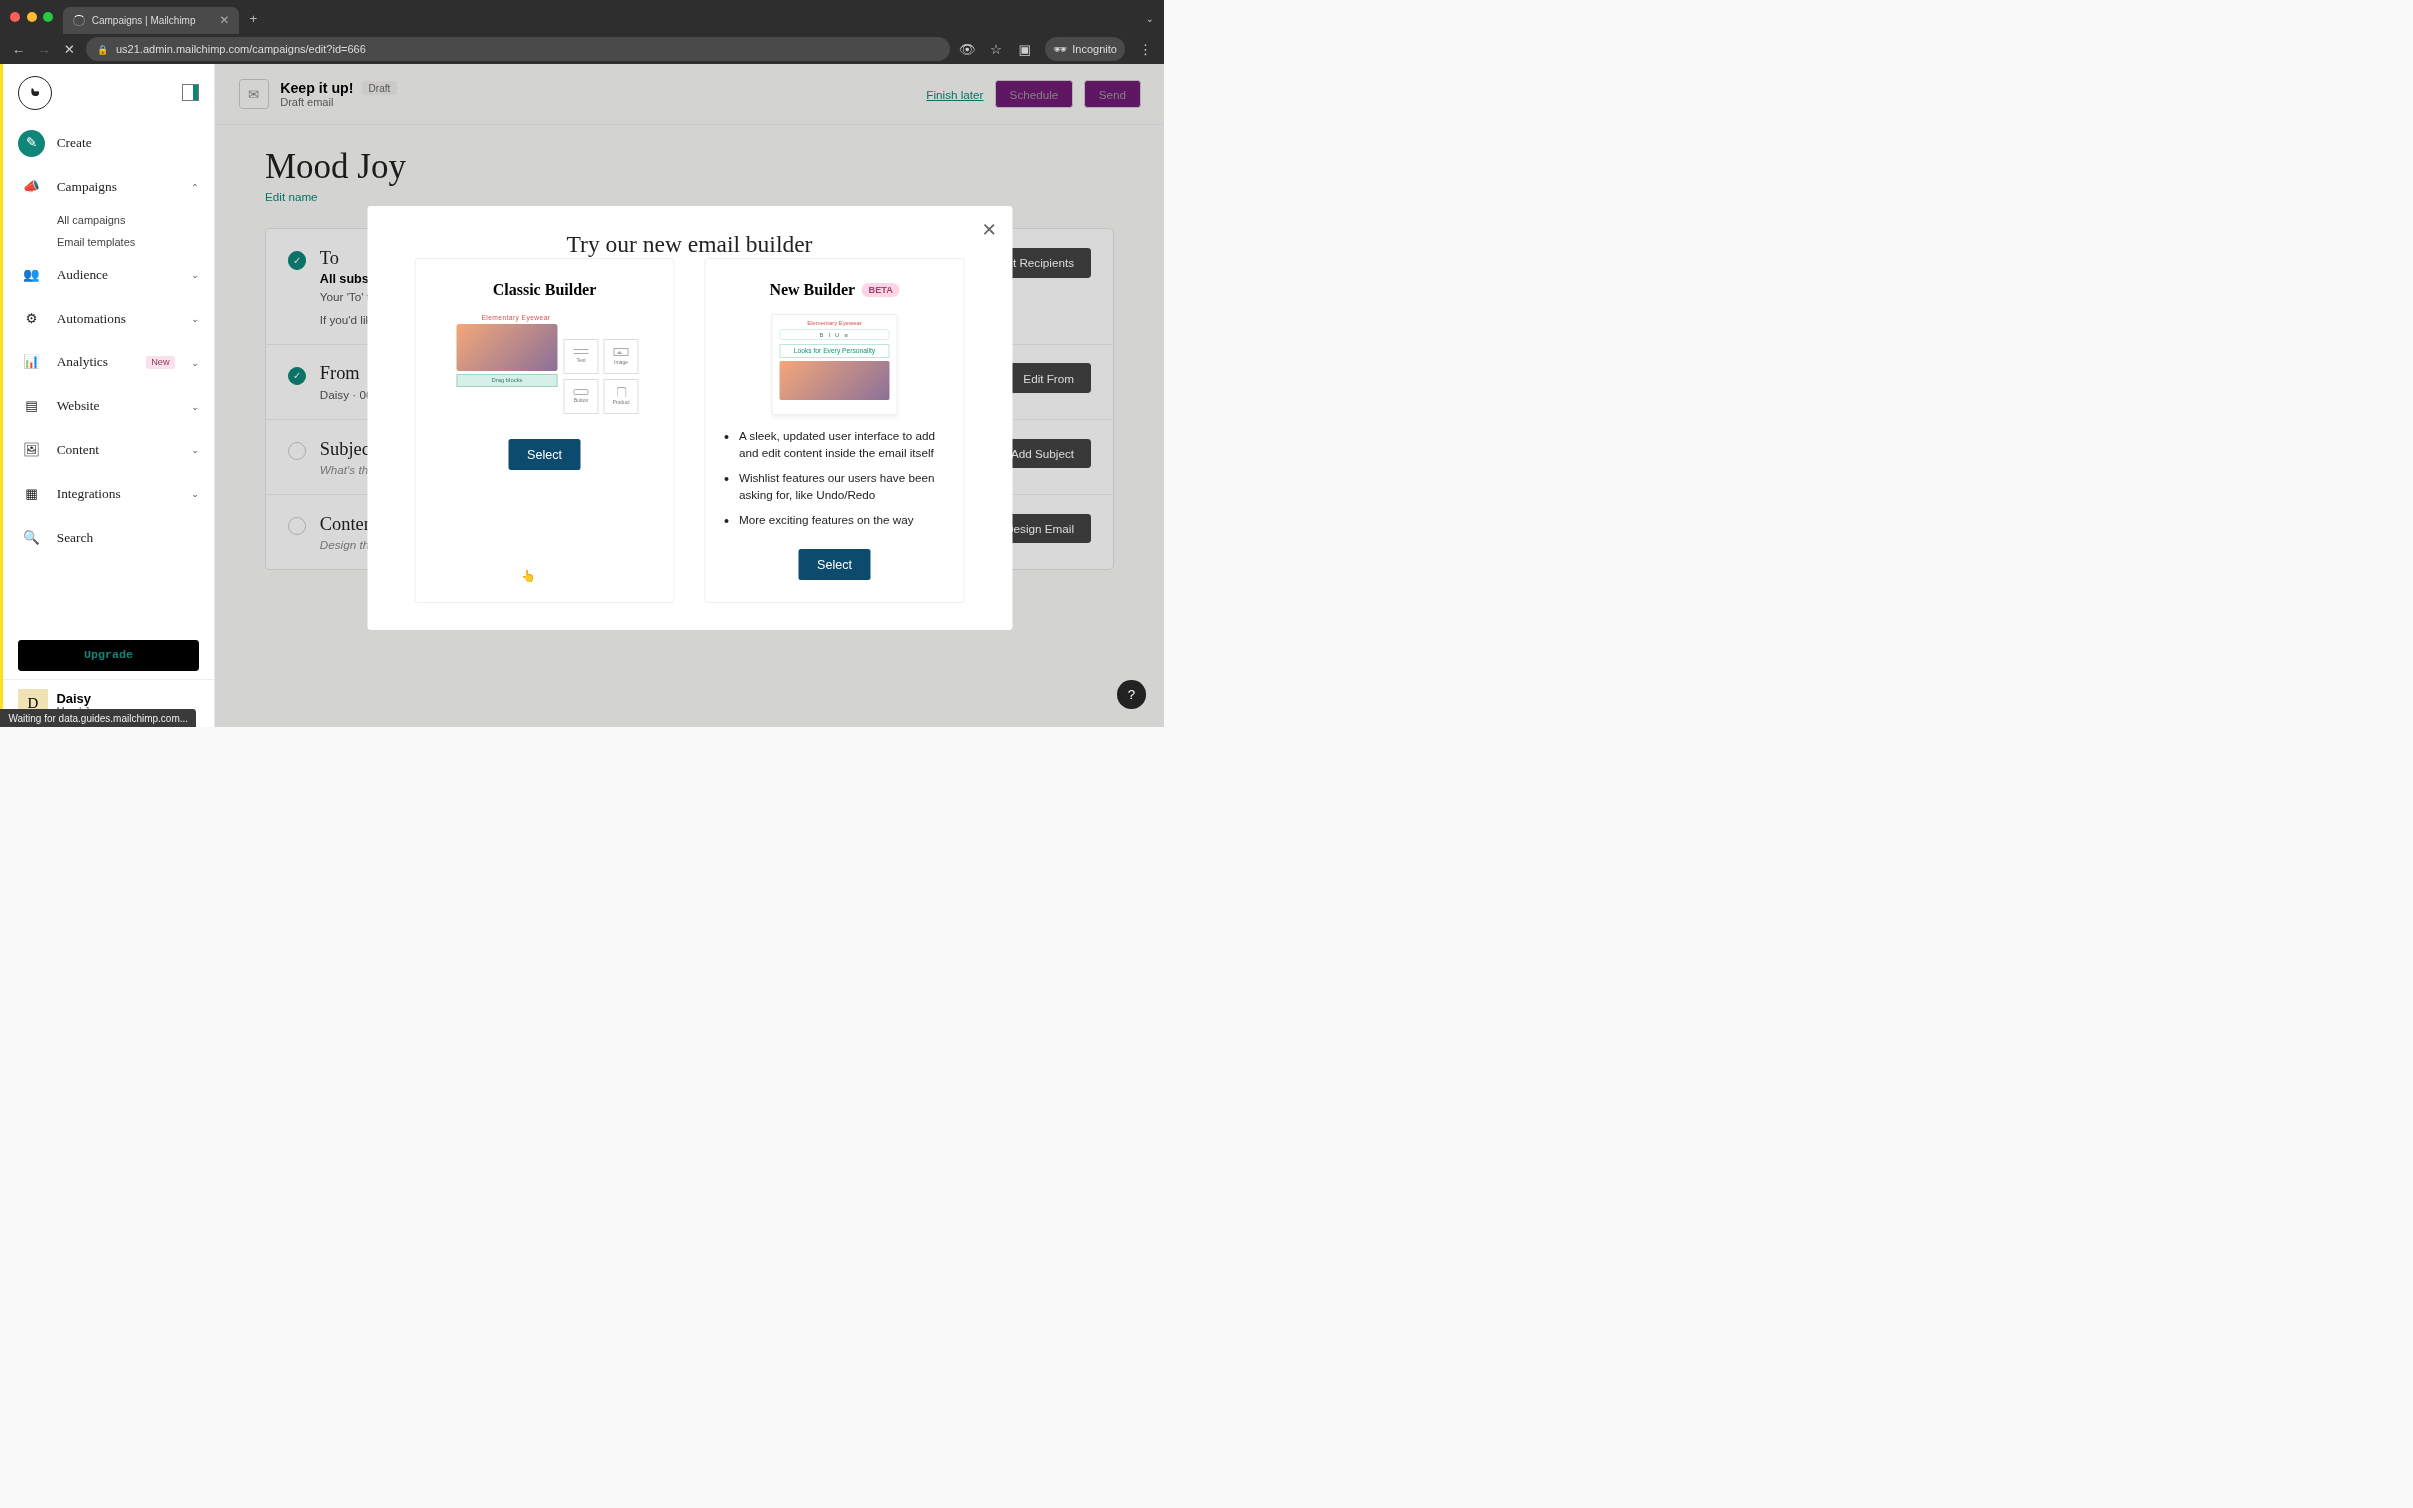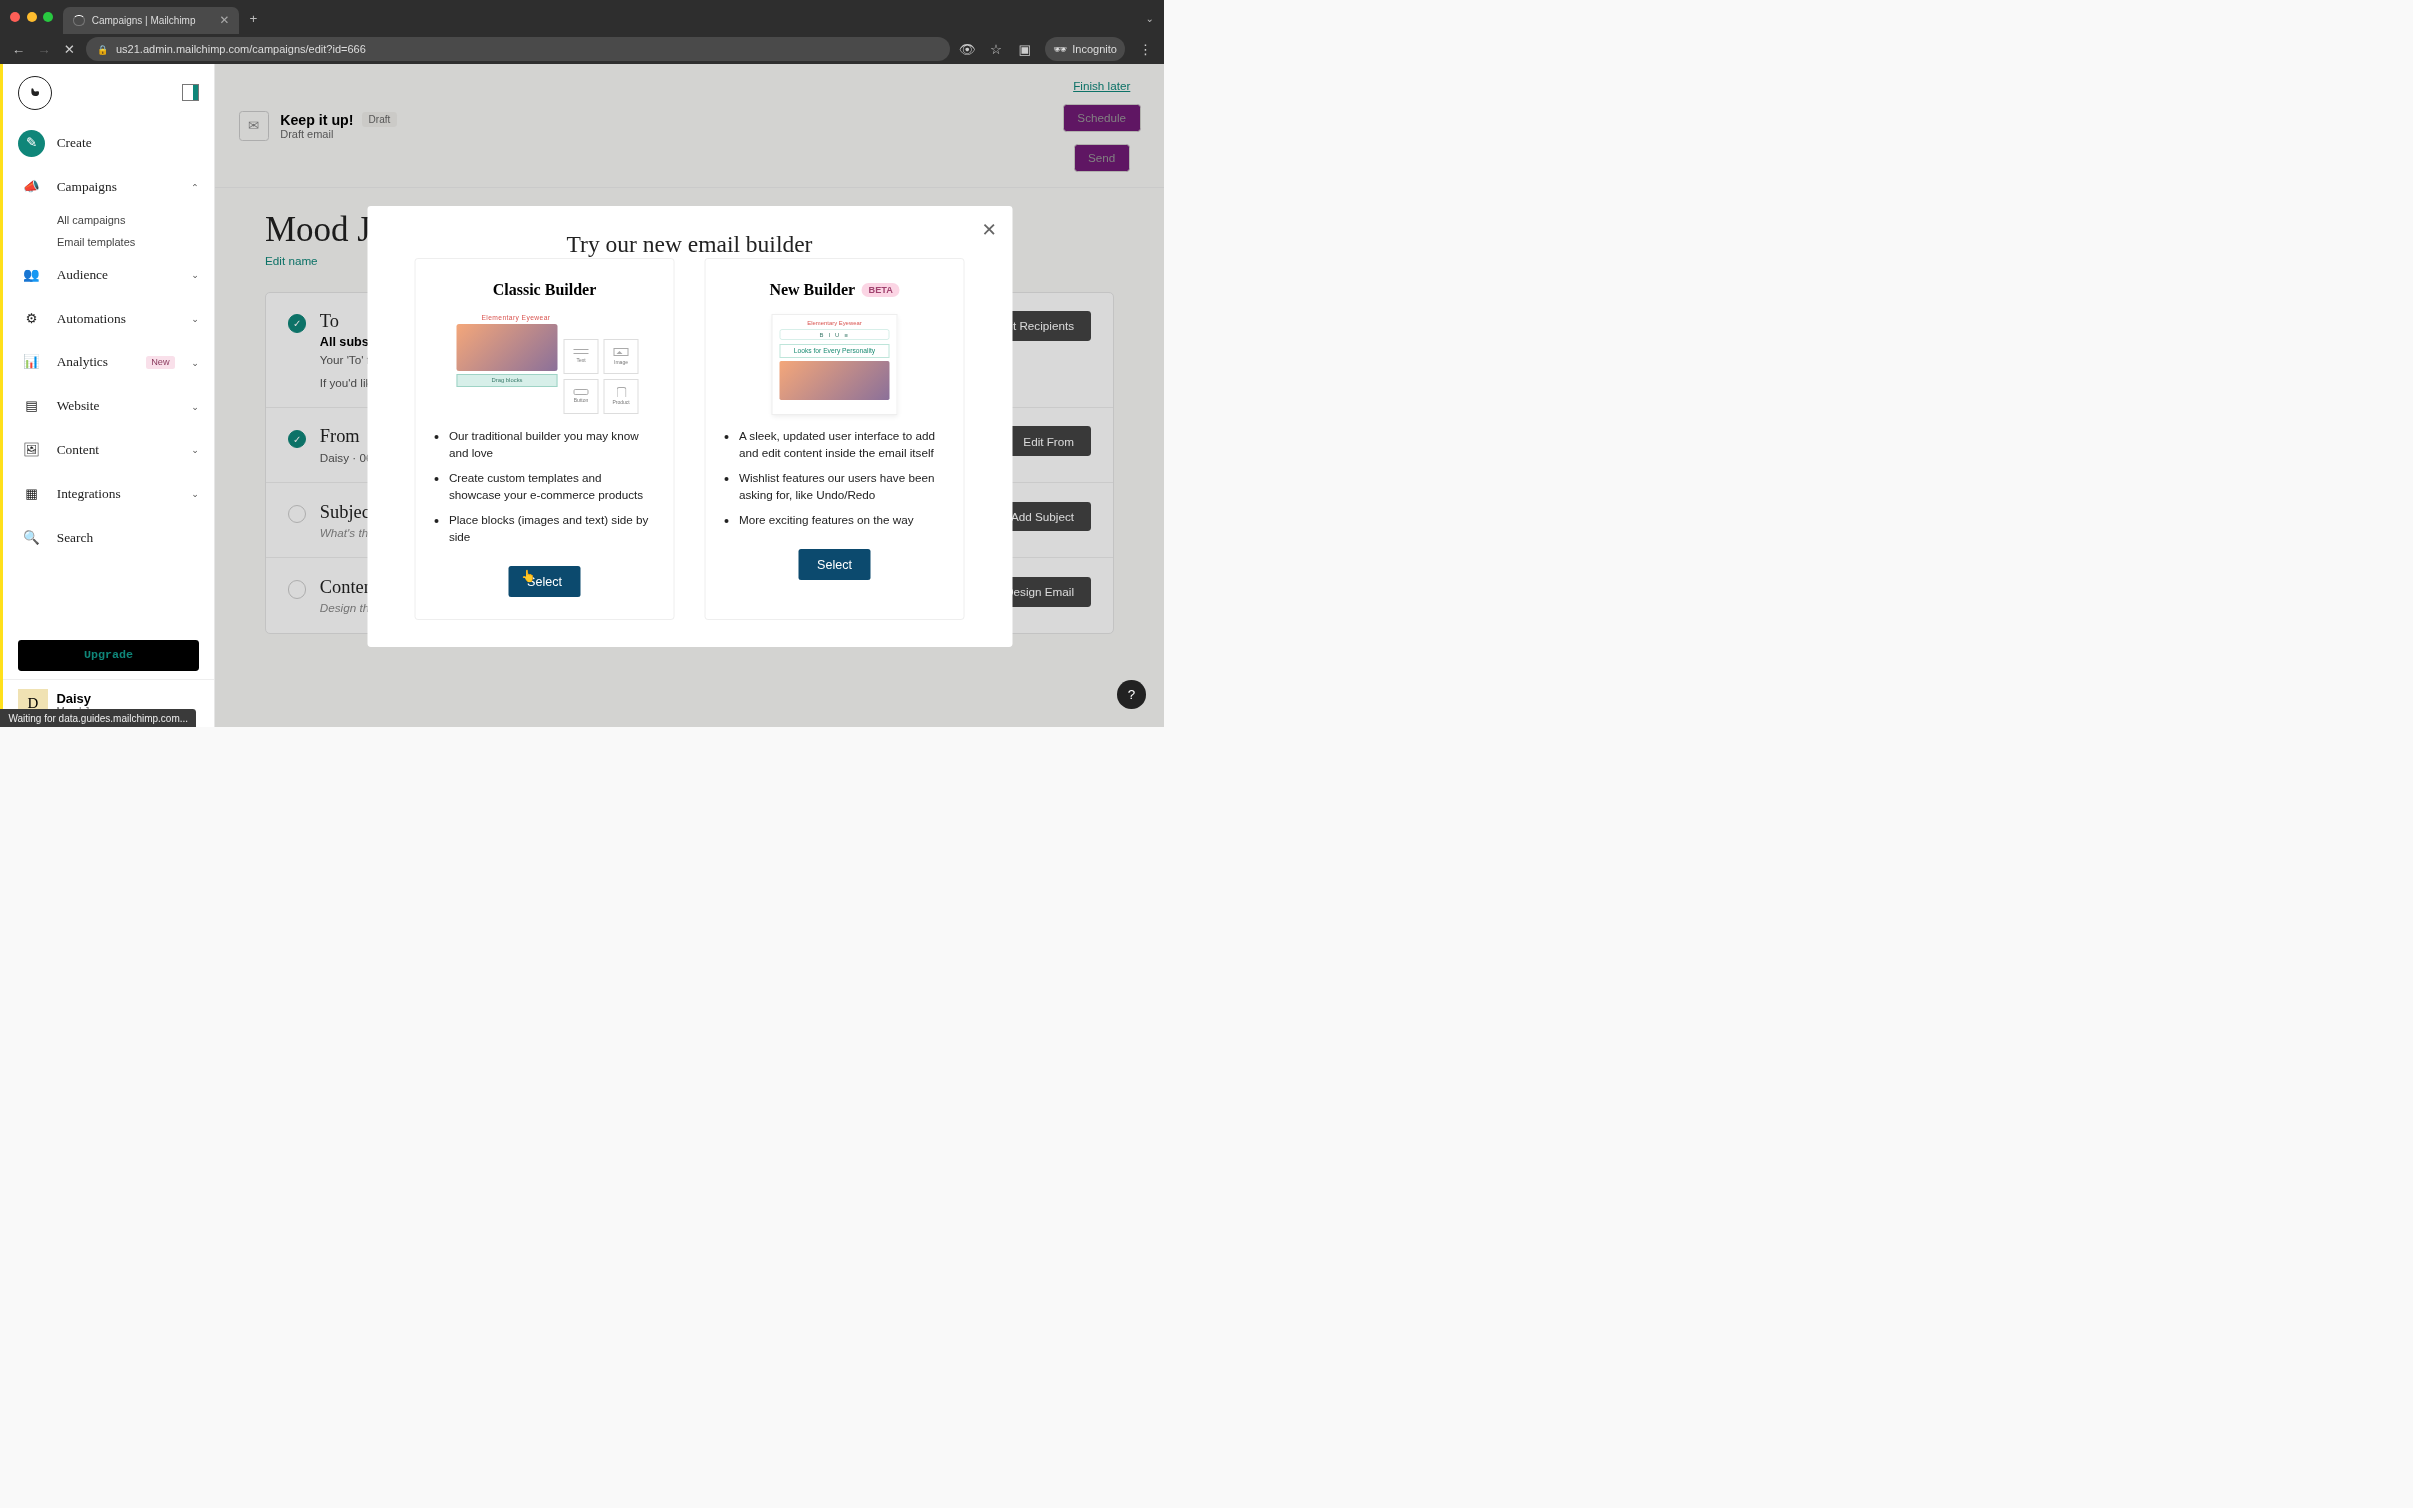--- a/index.html
+++ b/index.html
@@ -51,21 +51,21 @@
 .user-meta .name { font-size:13px; font-weight:600;}
 .user-meta .org { font-size:10px; color:#666;}
 
 
 .main { flex:1; background:#f8f8f6; overflow:hidden; position:relative; }
 .topbar { display:flex; align-items:center; padding:15px 23.5px; border-bottom:0.8px solid #eee; gap:11.7px; background:#f8f8f6;}
 .topbar .env-icon { width:30px; height:30px; border:0.8px solid #ccc; border-radius:3.4px; display:flex; align-items:center; justify-content:center; color:#888;}
 .topbar .titleblock .row1 { display:flex; align-items:center; gap:8.4px; font-size:14.2px; font-weight:600;}
 .draft-badge { background:#efeeea; color:#666; font-size:10px; padding:1.7px 6.7px; border-radius:3.4px; font-weight:500;}
 .topbar .titleblock .row2 { font-size:11px; color:#666;}
-.topbar .actions { margin-left:auto; display:flex; gap:11.7px; align-items:center;flex-direction:column;}
+.topbar .actions { margin-left:auto; display:flex; gap:11.7px; align-items:center;}
 .link-btn { color:#0f8679; font-size:11.7px; text-decoration:underline; cursor:pointer;}
 .btn-outlined { border:0.8px solid #d0d0cc; background:#701a75; padding:6.7px 13.4px; border-radius:3.4px; font-size:11.7px; color:#999;}
 
 .content-body { padding: 22px 50px; }
 .campaign-name { font-family: Georgia, serif; font-size: 35px; color:#222; }
 .edit-name { color:#0f8679; font-size:11.7px; margin-top:3.4px; cursor:pointer;}
 
 .panel { background:#fff; border:0.8px solid #e6e6e6; border-radius:5px; margin-top:25px; }
 .row { display:flex; align-items:flex-start; padding:18.4px 22px; border-bottom:0.8px solid #eee; gap:13.4px;}
 .row:last-child{border-bottom:none;}
@@ -332,25 +332,20 @@
               <div class="cp-block cp-button">
                   <div class="bicon"></div>
                   <span>Button</span>
                 </div>
               <div class="cp-block cp-product">
                   <div class="bicon"></div>
                   <span>Product</span>
                 </div>
             </div>
           </div>
-          <ul class="option-list">
-            <li>Our traditional builder you may know and love</li>
-            <li>Create custom templates and showcase your e-commerce products</li>
-            <li>Place blocks (images and text) side by side</li>
-          </ul>
           <button class="select-btn">Select</button>
         </div>
 
         <div class="option-card">
           <div class="option-header">
             <span>New Builder</span>
             <span class="beta-badge">BETA</span>
           </div>
           <div class="preview">
             <div class="new-preview">

